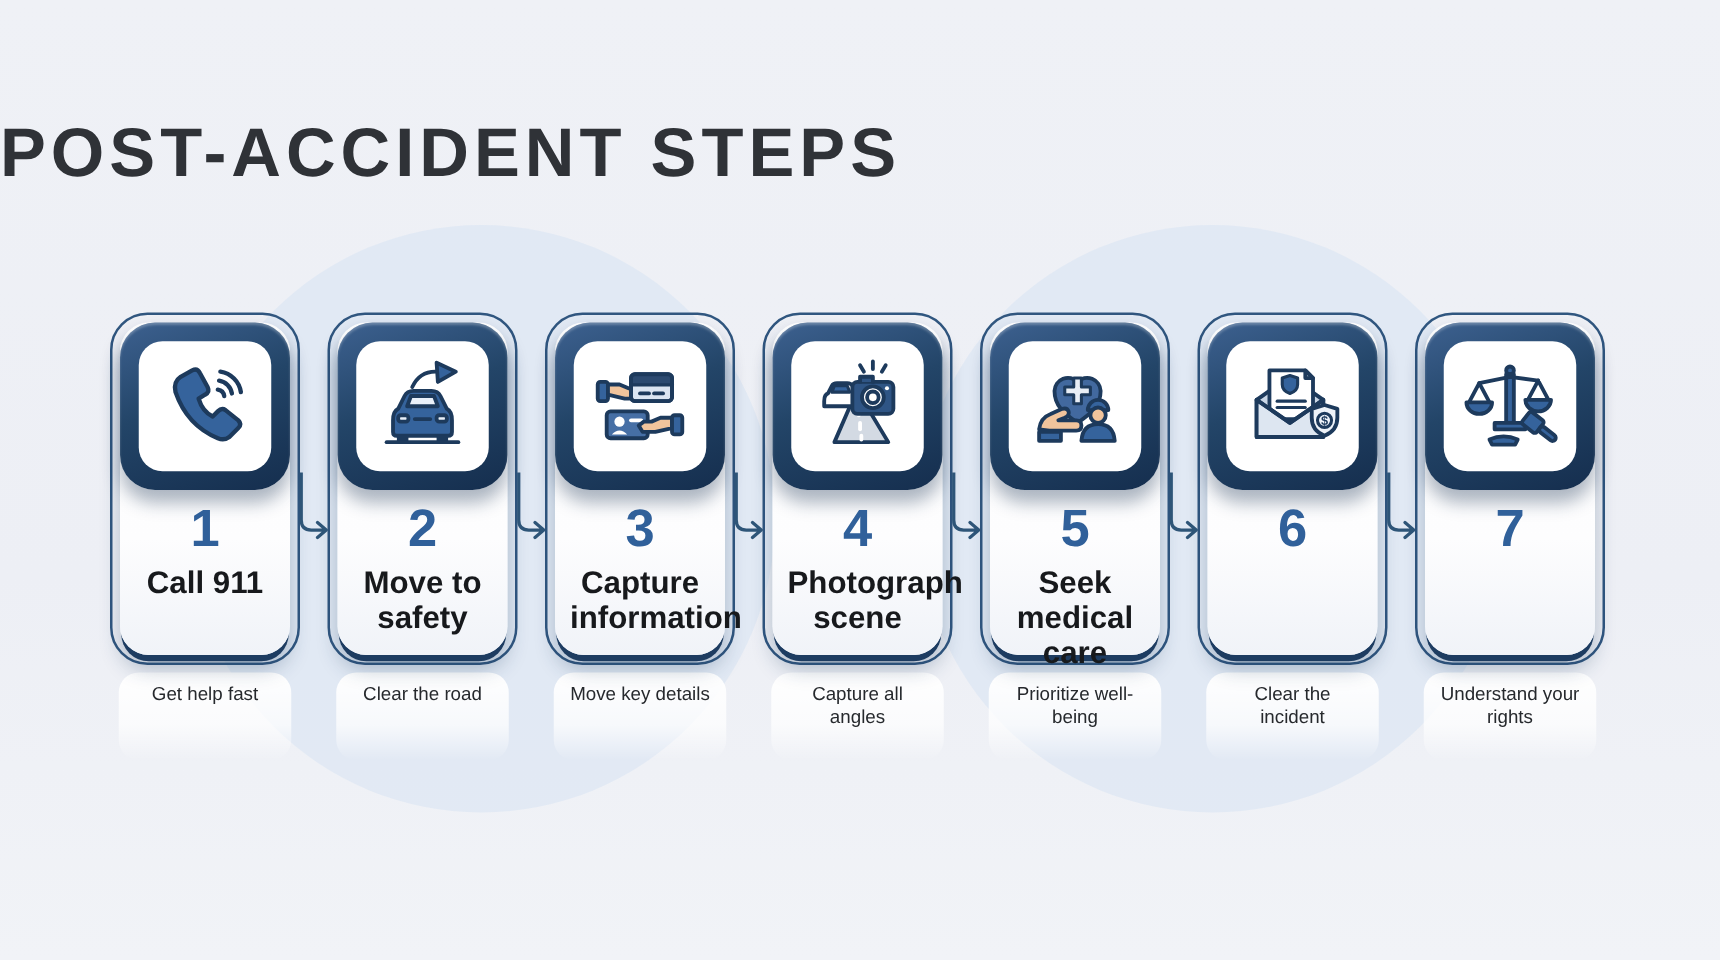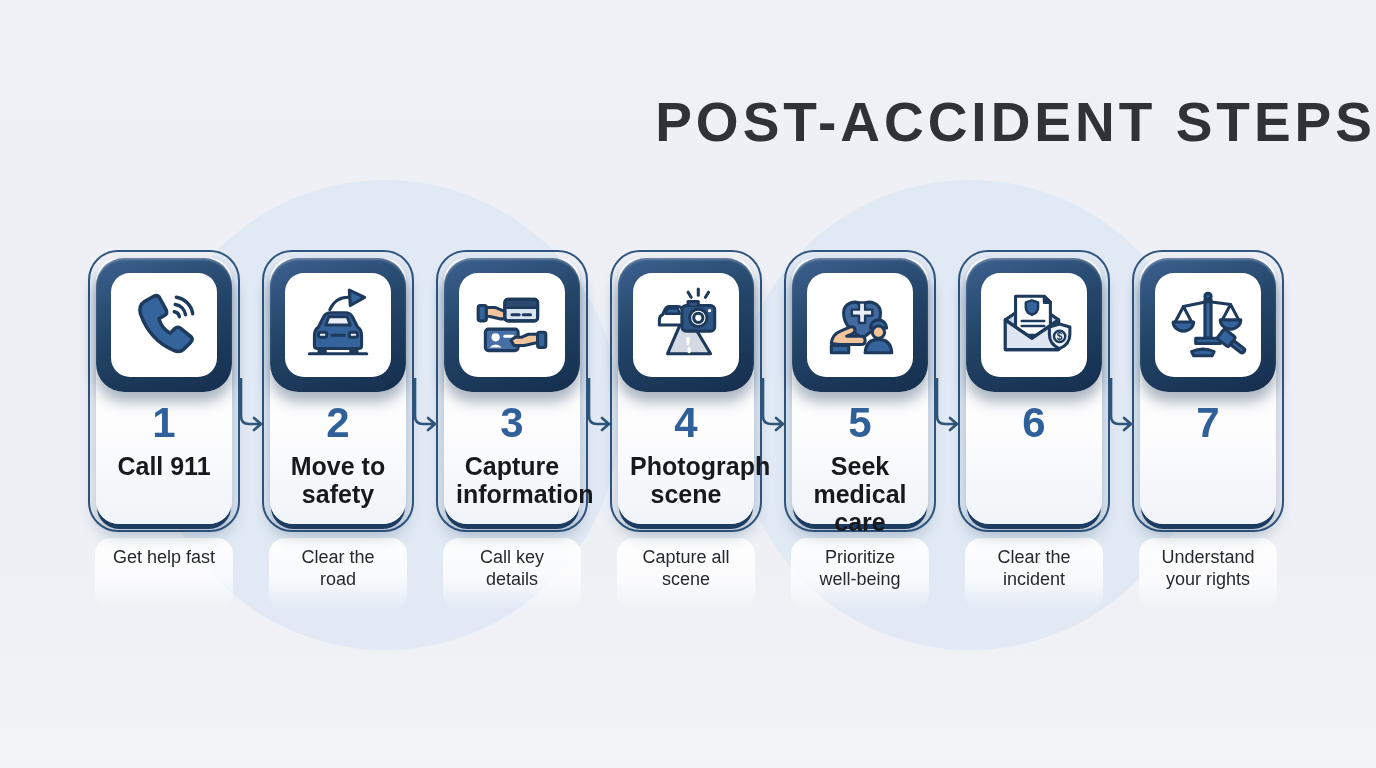--- a/index.html
+++ b/index.html
@@ -21,26 +21,25 @@
     opacity: .6;
   }
   .bg-circle.c1 { left: 150px; top: 180px; width: 470px; height: 470px; }
   .bg-circle.c2 { left: 735px; top: 180px; width: 470px; height: 470px; }
 
   h1.page-title {
     position: absolute;
     top: 90px;
     left: 0;
     width: 100%;
-    text-align: right;
+    text-align: left;
     font-size: 55px;
     font-weight: 600;
     letter-spacing: 4px;
     color: #2f3237;
-    padding-left: 36px;
   }
 
   .steps-row {
     position: absolute;
     left: 88px;
     top: 250px;
     display: flex;
     gap: 22px;
   }
 
@@ -111,21 +110,21 @@
     width: 138px;
     min-height: 70px;
     border-radius: 16px;
     background: linear-gradient(180deg, #ffffff 0%, rgba(255,255,255,.72) 60%, rgba(255,255,255,0) 100%);
     padding: 9px 4px 20px;
   }
 
   .subtitle {
     max-width: 112px;
     margin: 0 auto;
-    font-size: 18px;
+    font-size: 15px;
     line-height: 1.2;
     text-align: center;
     color: #26292d;
   }
 
   .connector {
     position: absolute;
     right: -25px;
     top: 128px;
     z-index: 4;
@@ -231,21 +230,21 @@
                     </g>
                   </svg>
                 </span>
           </div>
         </div>
         <div class="num">3</div>
         <div class="card-title">Capture information</div>
       </div>
     </div>
     <div class="subtitle-box">
-      <div class="subtitle">Call key details</div>
+      <div class="subtitle">Move key details</div>
     </div>
     <svg class="connector" width="28" height="62" viewBox="0 0 28 62">
       <path d="M4 0 V38 Q4 46 12 46 H23 M17 40 L24 46 L17 52"></path>
     </svg>
   </div>
 
   <div class="step-col">
     <div class="card-outline">
       <div class="card-white">
         <div class="icon-box">
@@ -270,21 +269,21 @@
                     </g>
                   </svg>
                 </span>
           </div>
         </div>
         <div class="num">4</div>
         <div class="card-title">Photograph scene</div>
       </div>
     </div>
     <div class="subtitle-box">
-      <div class="subtitle">Capture all scene</div>
+      <div class="subtitle">Capture all angles</div>
     </div>
     <svg class="connector" width="28" height="62" viewBox="0 0 28 62">
       <path d="M4 0 V38 Q4 46 12 46 H23 M17 40 L24 46 L17 52"></path>
     </svg>
   </div>
 
   <div class="step-col">
     <div class="card-outline">
       <div class="card-white">
         <div class="icon-box">

